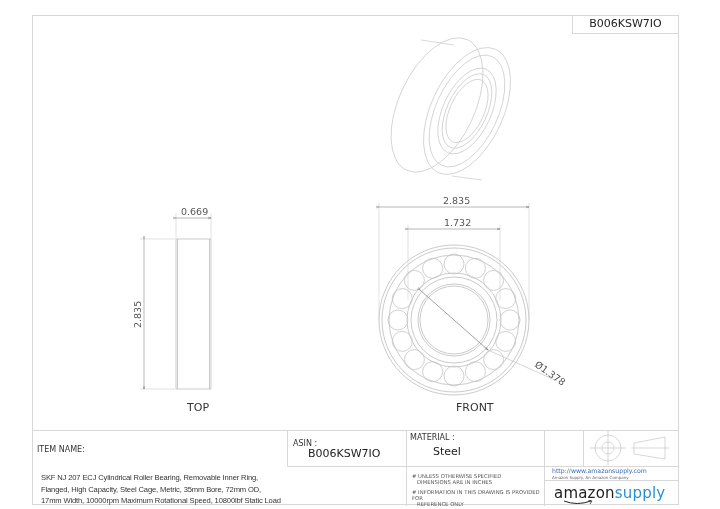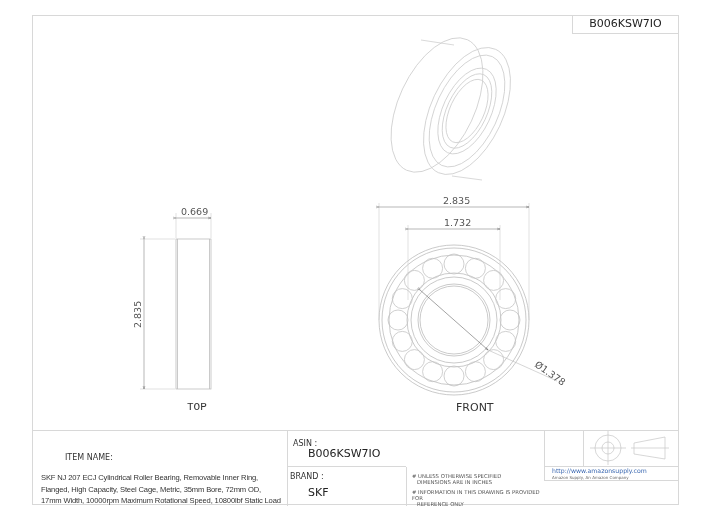--- a/index.html
+++ b/index.html
@@ -107,40 +107,40 @@
   <g stroke="#c6c6c6" fill="none" stroke-width="0.7">
     <circle cx="608" cy="448" r="13"></circle>
     <circle cx="608" cy="448" r="6"></circle>
     <line x1="590" y1="448" x2="626" y2="448"></line>
     <line x1="608" y1="431" x2="608" y2="465"></line>
     <path d="M634,443 L665,437 L665,459 L634,454 Z"></path>
     <line x1="631" y1="448" x2="669" y2="448"></line>
   </g>
 </svg>
 
-<div class="view-label" style="left:187px;top:401px;font-family:Liberation Mono, monospace;">TOP</div>
+<div class="view-label" style="left:187px;top:401px;">TOP</div>
 <div class="view-label" style="left:456px;top:401px;">FRONT</div>
 
 <div class="tb">
 
   <div class="cell" style="left:0;top:0;width:255px;height:75px;border-left:none;">
-    <div class="lbl" style="left:5px;top:22px;margin-left:28px;">ITEM NAME:</div>
+    <div class="lbl" style="left:5px;top:14px;">ITEM NAME:</div>
     <div class="item-text">SKF NJ 207 ECJ Cylindrical Roller Bearing, Removable Inner Ring, Flanged, High Capacity, Steel Cage, Metric, 35mm Bore, 72mm OD, 17mm Width, 10000rpm Maximum Rotational Speed, 10800lbf Static Load Capacity, 10900lbf Dynamic Load Capacity</div>
   </div>
 
   <div class="cell" style="left:255px;top:0;width:119px;height:36px;border-bottom:1px solid #d8d8d8;">
     <div class="lbl" style="left:5px;top:8px;">ASIN :</div>
     <div class="val" style="left:20px;top:16px;font-size:11px;">B006KSW7IO</div>
   </div>
 
-  <div class="cell" style="left:255px;top:36px;width:119px;height:39px;">
-    <div class="lbl" style="left:2px;top:5px;">BRAND :</div>
-    <div class="val" style="left:20px;top:19px;font-size:11px;">SKF</div>
+
+  <div class="cell" style="left:374px;top:0;width:138px;height:36px;border-bottom:1px solid #d8d8d8;">
+    <div class="lbl" style="left:3px;top:2px;">MATERIAL :</div>
+    <div class="val" style="left:26px;top:14px;font-size:11px;">Steel</div>
   </div>
-
 
   <div class="cell" style="left:374px;top:36px;width:138px;height:39px;">
     <div class="note" style="left:5px;top:6px;">
       <span># UNLESS OTHERWISE SPECIFIED</span><br>
       <span style="padding-left:5px;">DIMENSIONS ARE IN INCHES</span>
     </div>
     <div class="note" style="left:5px;top:22px;">
       <span># INFORMATION IN THIS DRAWING IS PROVIDED FOR</span><br>
       <span style="padding-left:5px;">REFERENCE ONLY</span>
     </div>
@@ -148,13 +148,22 @@
 
   <div class="cell" style="left:512px;top:0;width:135px;height:36px;border-bottom:1px solid #d8d8d8;">
     <div style="position:absolute;left:38px;top:0;width:0;height:36px;border-left:1px solid #d8d8d8;"></div>
   </div>
 
   <div class="cell" style="left:512px;top:36px;width:135px;height:14px;border-bottom:1px solid #d8d8d8;">
     <div class="url" style="left:7px;top:0px;">http://www.amazonsupply.com</div>
     <div class="sub" style="left:7px;top:8px;">Amazon Supply, An Amazon Company</div>
   </div>
 
+  <div class="cell" style="left:512px;top:50px;width:135px;height:25px;">
+    <div class="logo" style="left:9px;top:3px;">
+      <span class="a">amazon</span><span class="s">supply</span>
+    </div>
+    <svg style="position:absolute;left:18px;top:19px;" width="32" height="6">
+      <path d="M1,1 Q14,6 28,1" stroke="#222" stroke-width="1" fill="none"></path>
+      <path d="M25,0 L29,1 L27,4" stroke="#222" stroke-width="0.8" fill="none"></path>
+    </svg>
+  </div>
 </div>
 
 </body></html>

